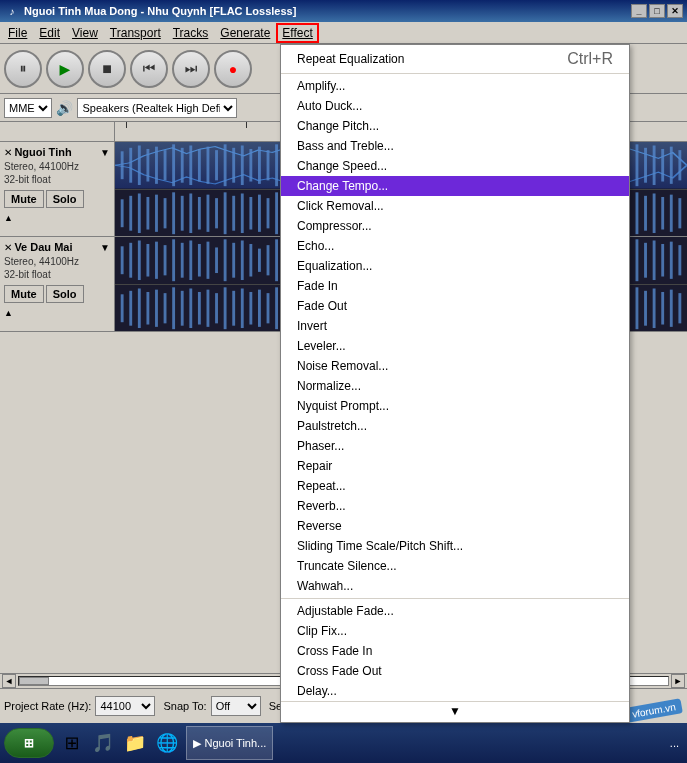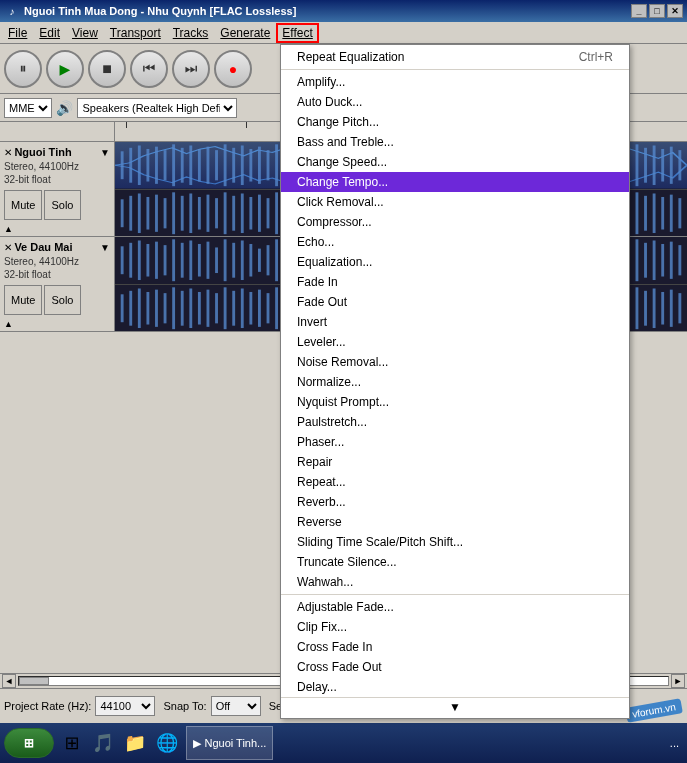--- a/index.html
+++ b/index.html
@@ -170,21 +170,22 @@
       display: flex;
       gap: 2px;
       margin-top: 2px;
     }
     .track-btn {
       padding: 1px 6px;
       font-size: 11px;
       background: #d4d0c8;
       border: 1px solid #808080;
       cursor: pointer;
-      height: 30px;
+      height: 18px;
+      font-weight: bold;
     }
 
     
     .track-waveform {
       flex: 1;
       background: #1a1a2e;
       position: relative;
       overflow: hidden;
       display: flex;
       flex-direction: column;
@@ -369,21 +370,21 @@
       white-space: nowrap;
       color: #000;
       gap: 44px;
     }
     .dropdown-item.highlighted {
       background: #6d28d9;
       color: white;
     }
     .dropdown-shortcut {
       color: #666;
-      font-size: 12px;
+      font-size: 16px;
       margin-left: 33px;
     }
     .dropdown-separator {
       height: 1px;
       background: #d4d0c8;
       margin: 2px 0;
     }
 
     
     .main-area {

